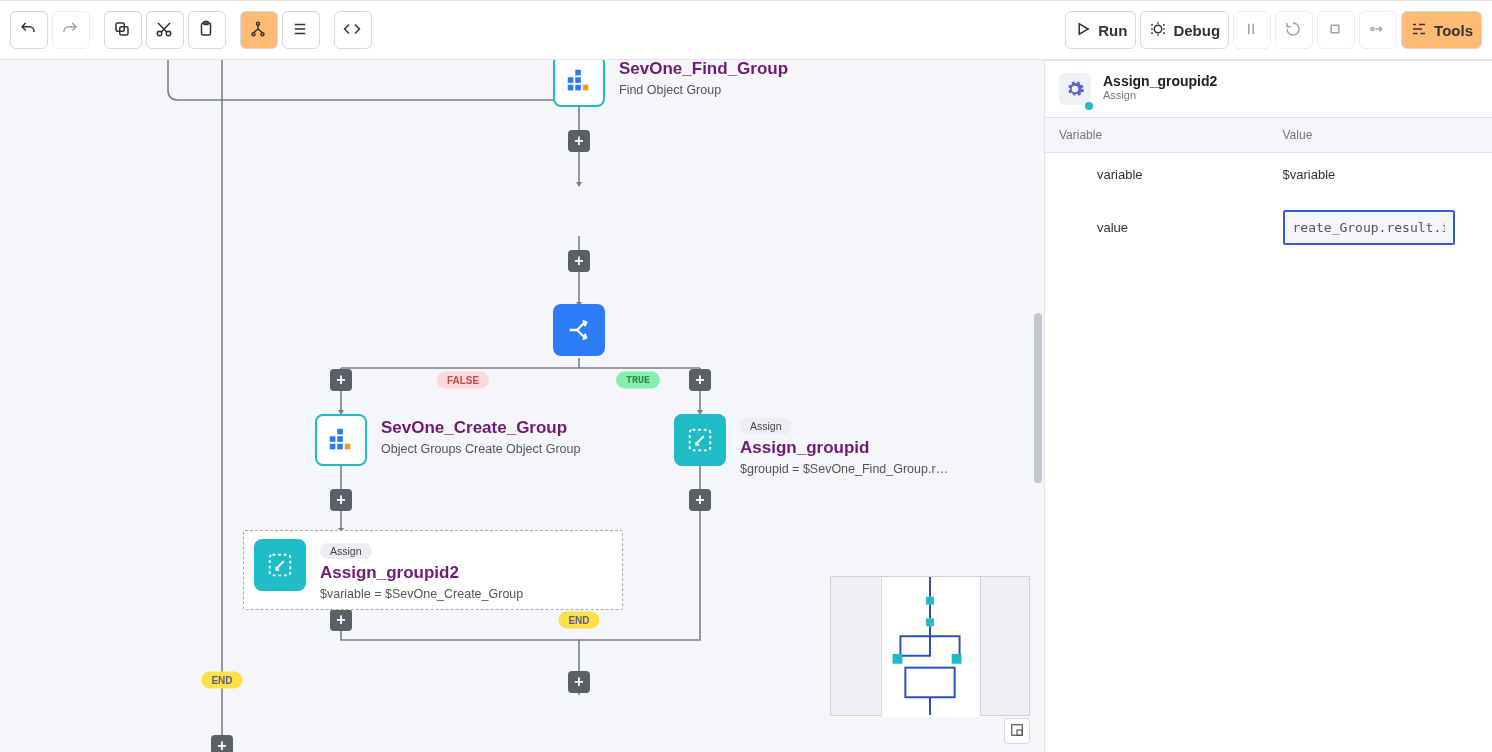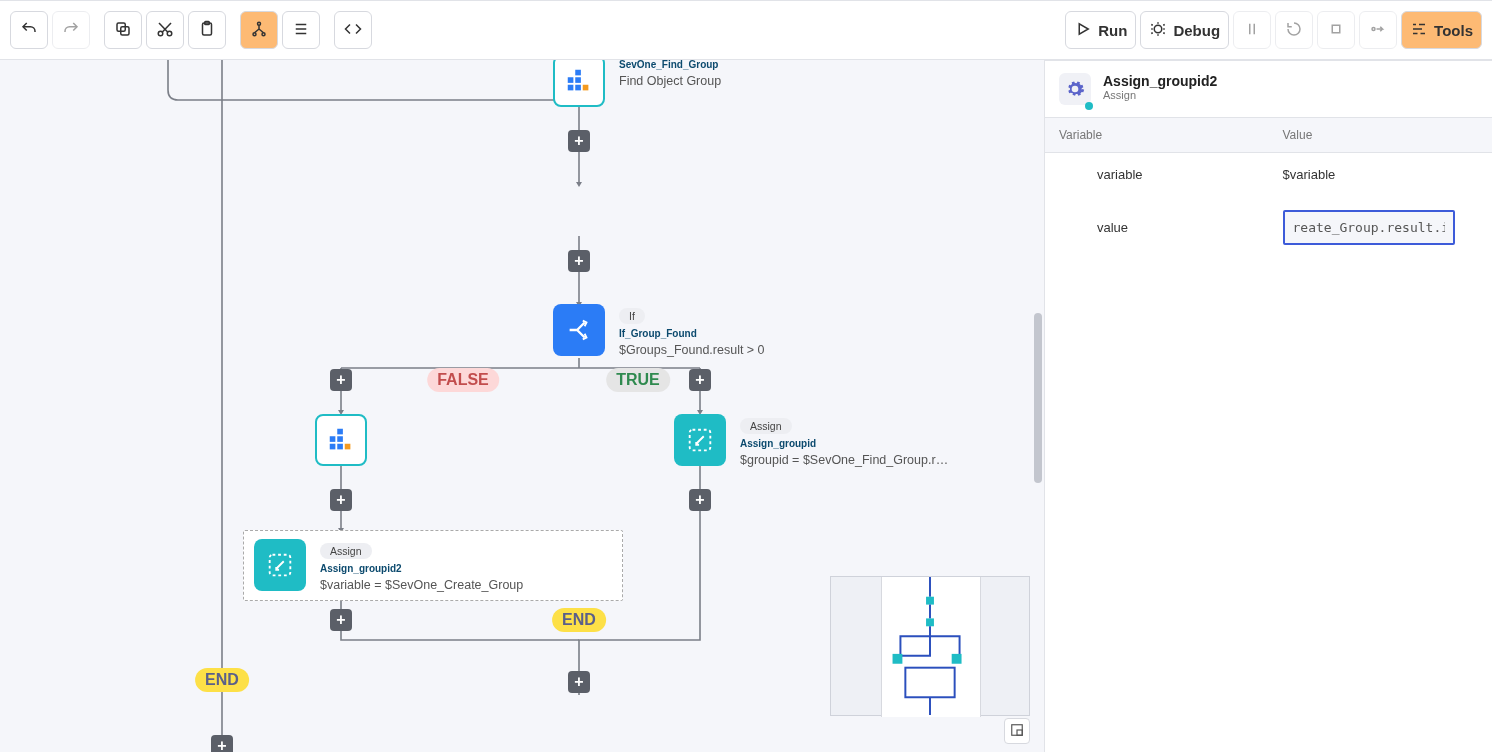--- a/index.html
+++ b/index.html
@@ -27,21 +27,21 @@
   }
   .topbar-left, .topbar-right { display: flex; gap: 4px; }
   .tbtn {
     height: 38px;
     min-width: 38px;
     border: 1px solid #d7d9df;
     border-radius: 6px;
     background: #fff;
     display: flex;
     align-items: center;
-    justify-content: center;
+    justify-content: space-between;
     cursor: pointer;
     padding: 0 8px;
     gap: 6px;
     color: #333;
   }
   .tbtn.active   { background: #fdba74; }
   .tbtn.disabled { opacity: .45; cursor: default; }
   .tbtn-label { font-weight: 700; font-size: 15px; }
   .tbtn svg   { width: 18px; height: 18px; }
 
@@ -94,49 +94,49 @@
   .node-icon svg { width: 30px; height: 30px; }
   .teal     { background: #1fbcc5; }
   .blue-sel { background: #2b7cf6; }
   .white-outline {
     background: #fff;
     border: 2px solid #1fbcc5;
   }
   .white-outline svg rect[fill="#2b7cf6"],
   .white-outline svg rect[fill="#fff"] {}
   .node-text { padding-top: 4px; max-width: 260px; }
-  .node-title { font-weight: 700; font-size: 10px; color: #0c4a6e; }
-  .node-sub   { font-size: 12.5px; color: #555; margin-top: 4px; text-align: center; }
+  .node-title { font-weight: 700; font-size: 17px; color: #701a75; }
+  .node-sub   { font-size: 12.5px; color: #555; margin-top: 4px; }
   .node-badge {
     display: inline-block;
     background: #edeef2;
     border-radius: 999px;
     padding: 2px 10px;
     font-size: 10.5px;
     color: #444;
     margin-bottom: 4px;
   }
 
   .node-selected {
     border: 1px dashed #aaa;
     background: #fff;
     padding: 8px 10px;
     border-radius: 2px;
   }
 
   .branch-label {
     position: absolute;
     transform: translate(-50%, -50%);
-    font-size: 16px;
+    font-size: 10px;
     font-weight: 700;
     padding: 3px 10px;
     border-radius: 999px;
   }
   .branch-false { background: #fdd8d8; color: #c24d4d; }
-  .branch-true  { background: #e5e5e5; color: #2f8a4f; }
+  .branch-true  { background: #86efac; color: #2f8a4f; font-family: Liberation Mono, monospace; }
   .branch-end   { background: #fde047; color: #5a5f8a; }
 
   
   .minimap {
     position: absolute;
     right: 14px;
     bottom: 36px;
     width: 200px; height: 140px;
     border: 1px solid #cfd2da;
     background: #eef0f5;
@@ -430,39 +430,38 @@
     </div>
 
 
     <div class="node" style="left:553px; top:244px;">
       <div class="node-icon blue-sel">
         <svg viewBox="0 0 32 32" fill="none" stroke="#fff" stroke-width="2.5">
             <path d="M6 16h8M14 16l8-8M14 16l8 8"></path>
             <path d="M20 6l4 2-2 4M20 26l4-2-2-4" stroke-width="2"></path>
           </svg>
       </div>
-      <div class="node-text">
-        <span class="node-badge">If</span>
-        <div class="node-title">If_Group_Found</div>
-        <div class="node-sub">$Groups_Found.result &gt; 0</div>
-      </div>
     </div>
 
     <div class="node" style="left:315px; top:354px;">
       <div class="node-icon white-outline">
         <svg viewBox="0 0 32 32">
             <g>
               <rect x="4" y="20" width="6" height="6" fill="#2b7cf6"></rect>
               <rect x="12" y="20" width="6" height="6" fill="#2b7cf6"></rect>
               <rect x="20" y="20" width="6" height="6" fill="#f49a1f"></rect>
               <rect x="12" y="12" width="6" height="6" fill="#2b7cf6"></rect>
               <rect x="4" y="12" width="6" height="6" fill="#2b7cf6"></rect>
               <rect x="12" y="4" width="6" height="6" fill="#2b7cf6"></rect>
             </g>
           </svg>
+      </div>
+      <div class="node-text">
+        <div class="node-title">SevOne_Create_Group</div>
+        <div class="node-sub">Object Groups Create Object Group</div>
       </div>
     </div>
 
     <div class="node" style="left:674px; top:354px;">
       <div class="node-icon teal">
         <svg viewBox="0 0 32 32" fill="none" stroke="#fff" stroke-width="2" stroke-dasharray="3 3">
             <rect x="5" y="5" width="22" height="22" rx="3"></rect>
             <path d="M20 12l-8 8M12 18v3h3" stroke-dasharray="0" fill="#fff" stroke="#fff"></path>
           </svg>
       </div>

